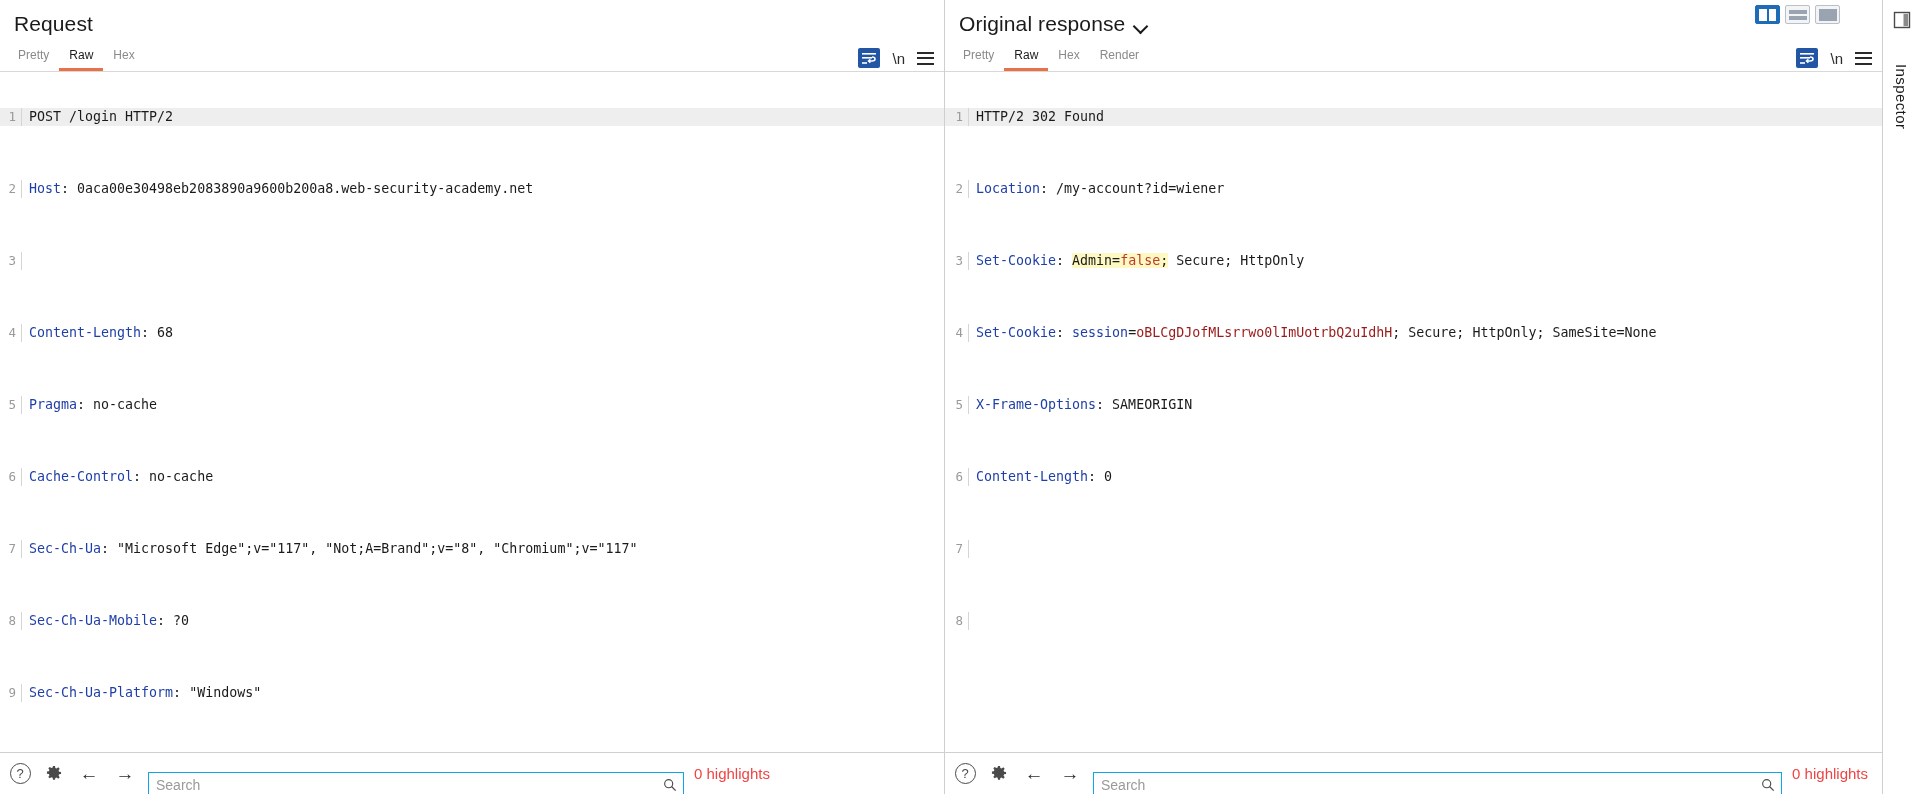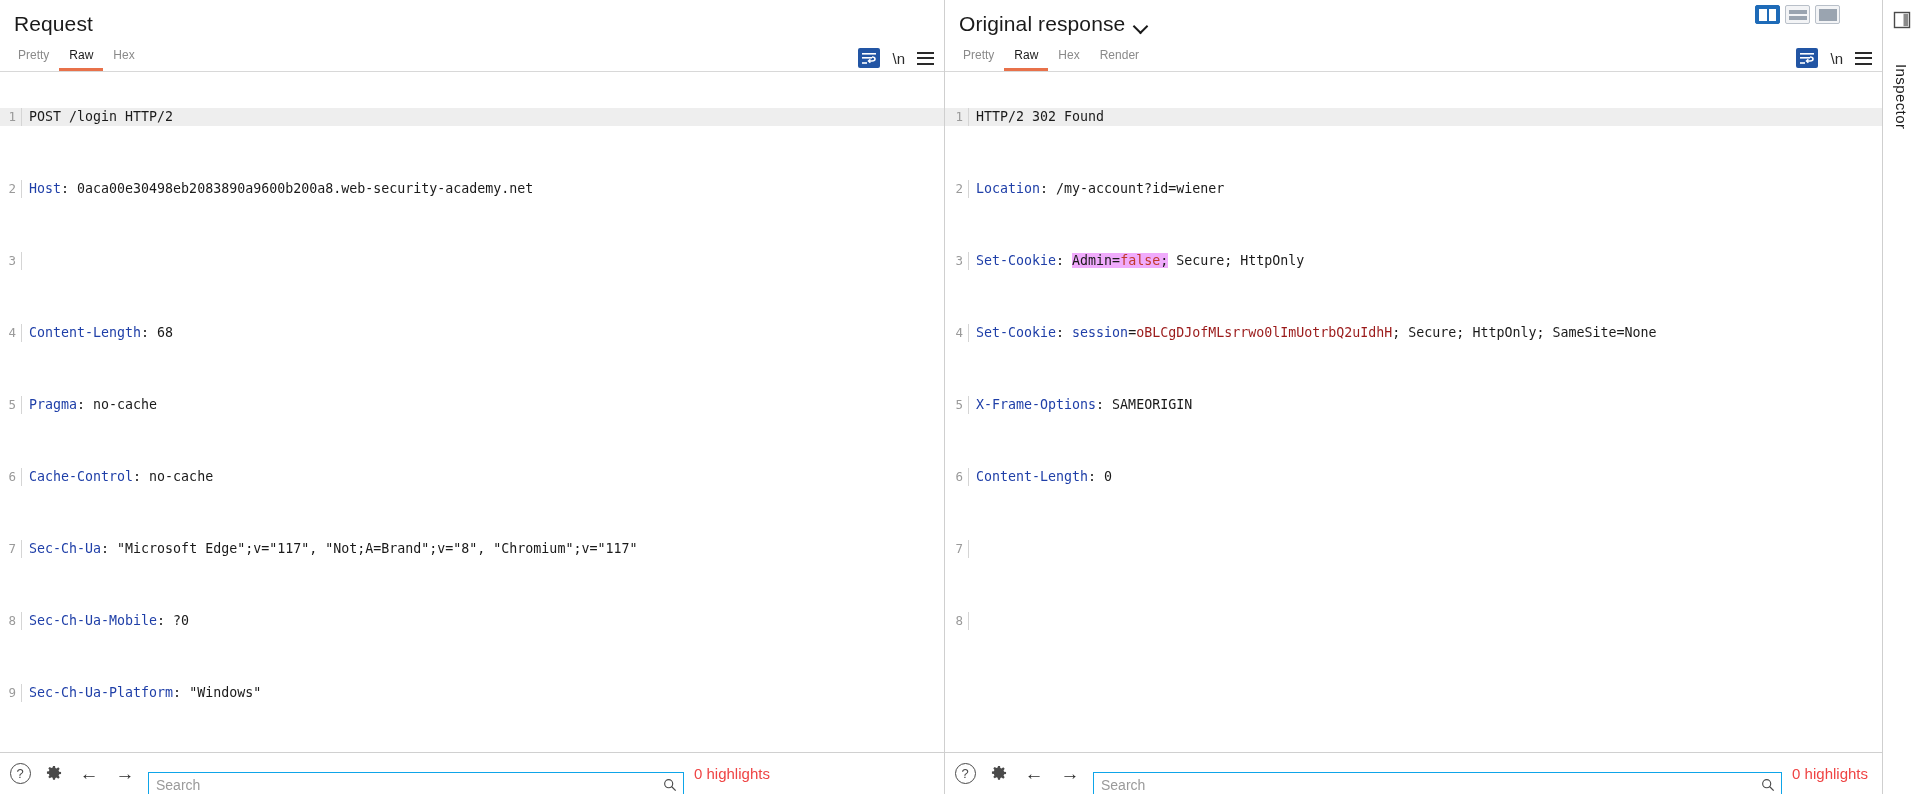--- a/index.html
+++ b/index.html
@@ -176,21 +176,21 @@
     padding-left: 7px;
     white-space: pre-wrap;
     word-break: break-all;
     line-height: 18px;
     text-align: center;
   }
   .hdr   { color: #1f3fa8; }
   .val   { color: #1a1a1a; }
   .red   { color: #9b1b1b; }
   .blue  { color: #1f3fa8; }
-  .hl    { background: #f0abfc; }
+  .hl    { background: #fef9c3; }
   .hl .red { color: #c0392b; }
 
   
   .botbar {
     height: 42px;
     border-top: 1px solid #d0d0d0;
     display: flex;
     align-items: center;
     padding: 0 8px;
     gap: 10px;

